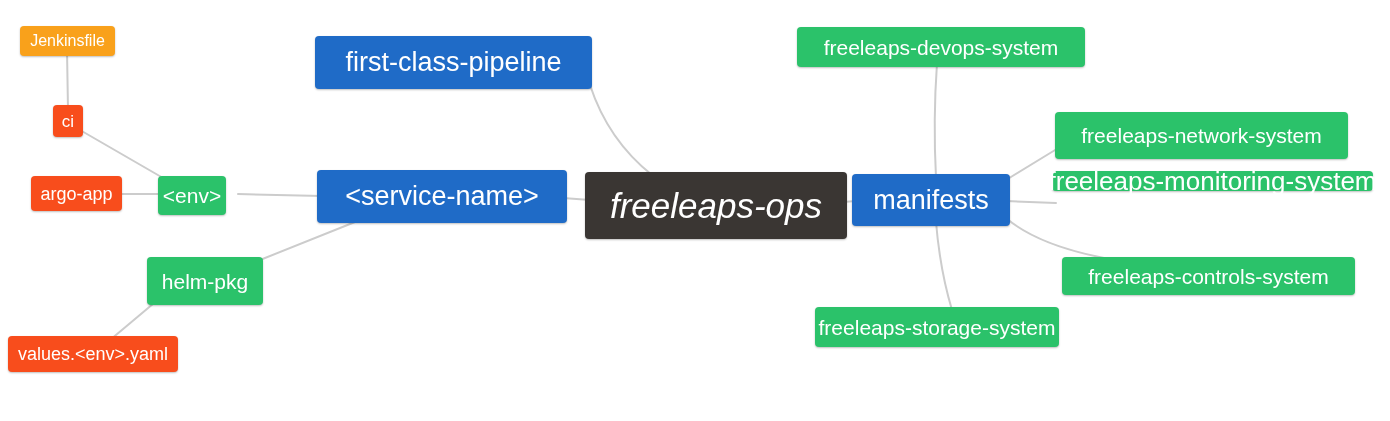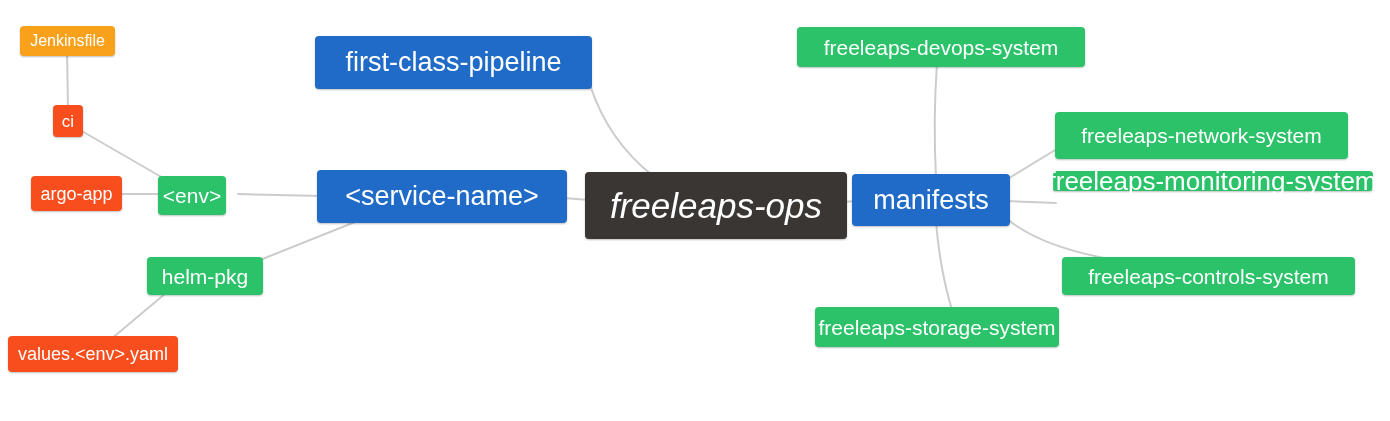--- a/index.html
+++ b/index.html
@@ -51,21 +51,21 @@
   </svg>
 
   <div class="node orange" style="left:20px;top:26px;width:95px;height:30px;font-size:16px">Jenkinsfile</div>
 
   <div class="node red" style="left:53px;top:105px;width:30px;height:32px;font-size:17px">ci</div>
 
   <div class="node red" style="left:31px;top:176px;width:91px;height:35px;font-size:18px">argo-app</div>
 
   <div class="node green" style="left:158px;top:176px;width:68px;height:39px;font-size:21px">&lt;env&gt;</div>
 
-  <div class="node green" style="left:147px;top:257px;width:116px;height:38px;font-size:21px">helm-pkg</div>
+  <div class="node green" style="left:147px;top:257px;width:116px;height:48px;font-size:21px">helm-pkg</div>
 
   <div class="node red" style="left:8px;top:336px;width:170px;height:36px;font-size:18px">values.&lt;env&gt;.yaml</div>
 
   <div class="node blue" style="left:315px;top:36px;width:277px;height:53px;font-size:27px">first-class-pipeline</div>
 
   <div class="node blue" style="left:317px;top:170px;width:250px;height:53px;font-size:27px">&lt;service-name&gt;</div>
 
   <div class="node dark" style="left:585px;top:172px;width:262px;height:67px;font-size:35px">freeleaps-ops</div>
 
   <div class="node blue" style="left:852px;top:174px;width:158px;height:52px;font-size:27px">manifests</div>

